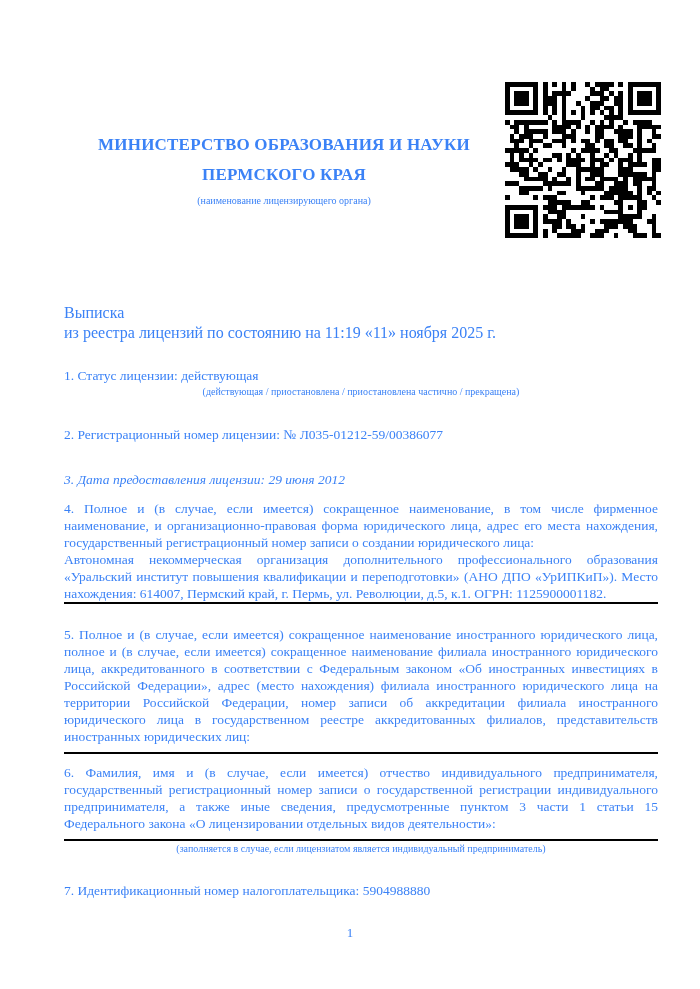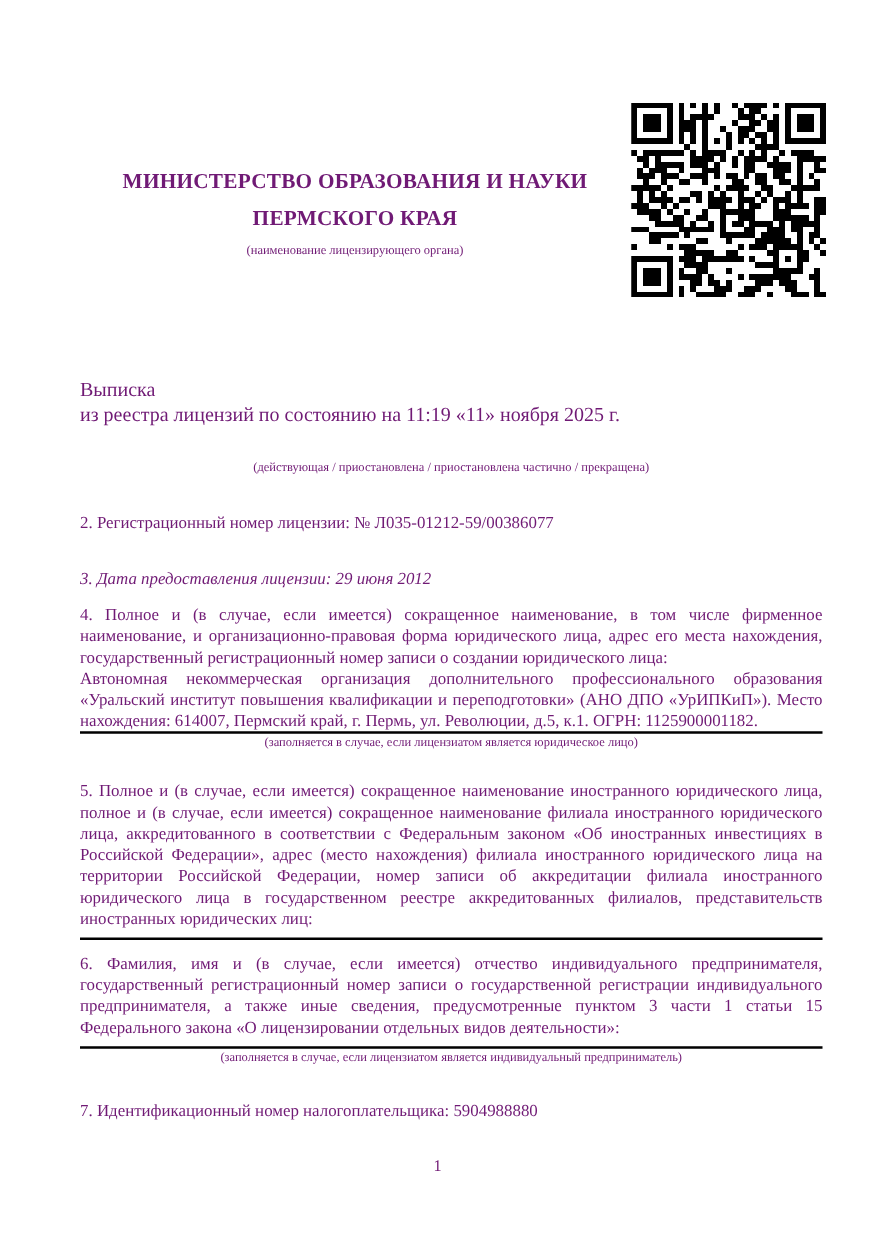--- a/index.html
+++ b/index.html
@@ -1,21 +1,21 @@
 <!DOCTYPE html>
 <html><head>
 <meta charset="utf-8">
 <style>
   html, body { margin: 0; padding: 0; background: #ffffff; }
   .page {
     position: relative;
     width: 700px;
     height: 989px;
     background: #ffffff;
-    color: #701a75;
+    color: #3b82f6;
     font-family: "Liberation Serif", serif;
     overflow: hidden;
   }
   .content { padding: 0 42px 0 64px; }
 
   
   .qr {
     position: absolute;
     top: 82px;
     left: 505px;
@@ -645,36 +645,36 @@
     </div>
 
     <div class="doc-title">
       <div>Выписка</div>
       <div>из реестра лицензий по состоянию на 11:19 «11» ноября 2025 г.</div>
     </div>
 
     <div class="sections">
 
       <div class="sec mb-s1">
+        <div class="sec-text">1. Статус лицензии: действующая</div>
         <div class="sec-caption">(действующая / приостановлена / приостановлена частично / прекращена)</div>
       </div>
 
       <div class="sec mb-s2">
         <div class="sec-text">2. Регистрационный номер лицензии: № Л035-01212-59/00386077</div>
       </div>
 
       <div class="sec mb-s3">
         <div class="sec-text">3. Дата предоставления лицензии: 29 июня 2012</div>
       </div>
 
       <div class="sec mb-s4">
         <div class="sec-text">4. Полное и (в случае, если имеется) сокращенное наименование, в том числе фирменное наименование, и организационно-правовая форма юридического лица, адрес его места нахождения, государственный регистрационный номер записи о создании юридического лица:</div>
         <div class="sec-text">Автономная некоммерческая организация дополнительного профессионального образования «Уральский институт повышения квалификации и переподготовки» (АНО ДПО «УрИПКиП»). Место нахождения: 614007, Пермский край, г. Пермь, ул. Революции, д.5, к.1. ОГРН: 1125900001182.</div>
         <div class="fill-line"></div>
-        <div class="sec-caption">(заполняется в случае, если лицензиатом является юридическое лицо)</div>
       </div>
 
       <div class="sec mb-s5">
         <div class="sec-text">5. Полное и (в случае, если имеется) сокращенное наименование иностранного юридического лица, полное и (в случае, если имеется) сокращенное наименование филиала иностранного юридического лица, аккредитованного в соответствии с Федеральным законом «Об иностранных инвестициях в Российской Федерации», адрес (место нахождения) филиала иностранного юридического лица на территории Российской Федерации, номер записи об аккредитации филиала иностранного юридического лица в государственном реестре аккредитованных филиалов, представительств иностранных юридических лиц:</div>
         <div class="fill-gap"></div>
         <div class="fill-line"></div>
       </div>
 
       <div class="sec mb-s6">
         <div class="sec-text">6. Фамилия, имя и (в случае, если имеется) отчество индивидуального предпринимателя, государственный регистрационный номер записи о государственной регистрации индивидуального предпринимателя, а также иные сведения, предусмотренные пунктом 3 части 1 статьи 15 Федерального закона «О лицензировании отдельных видов деятельности»:</div>

